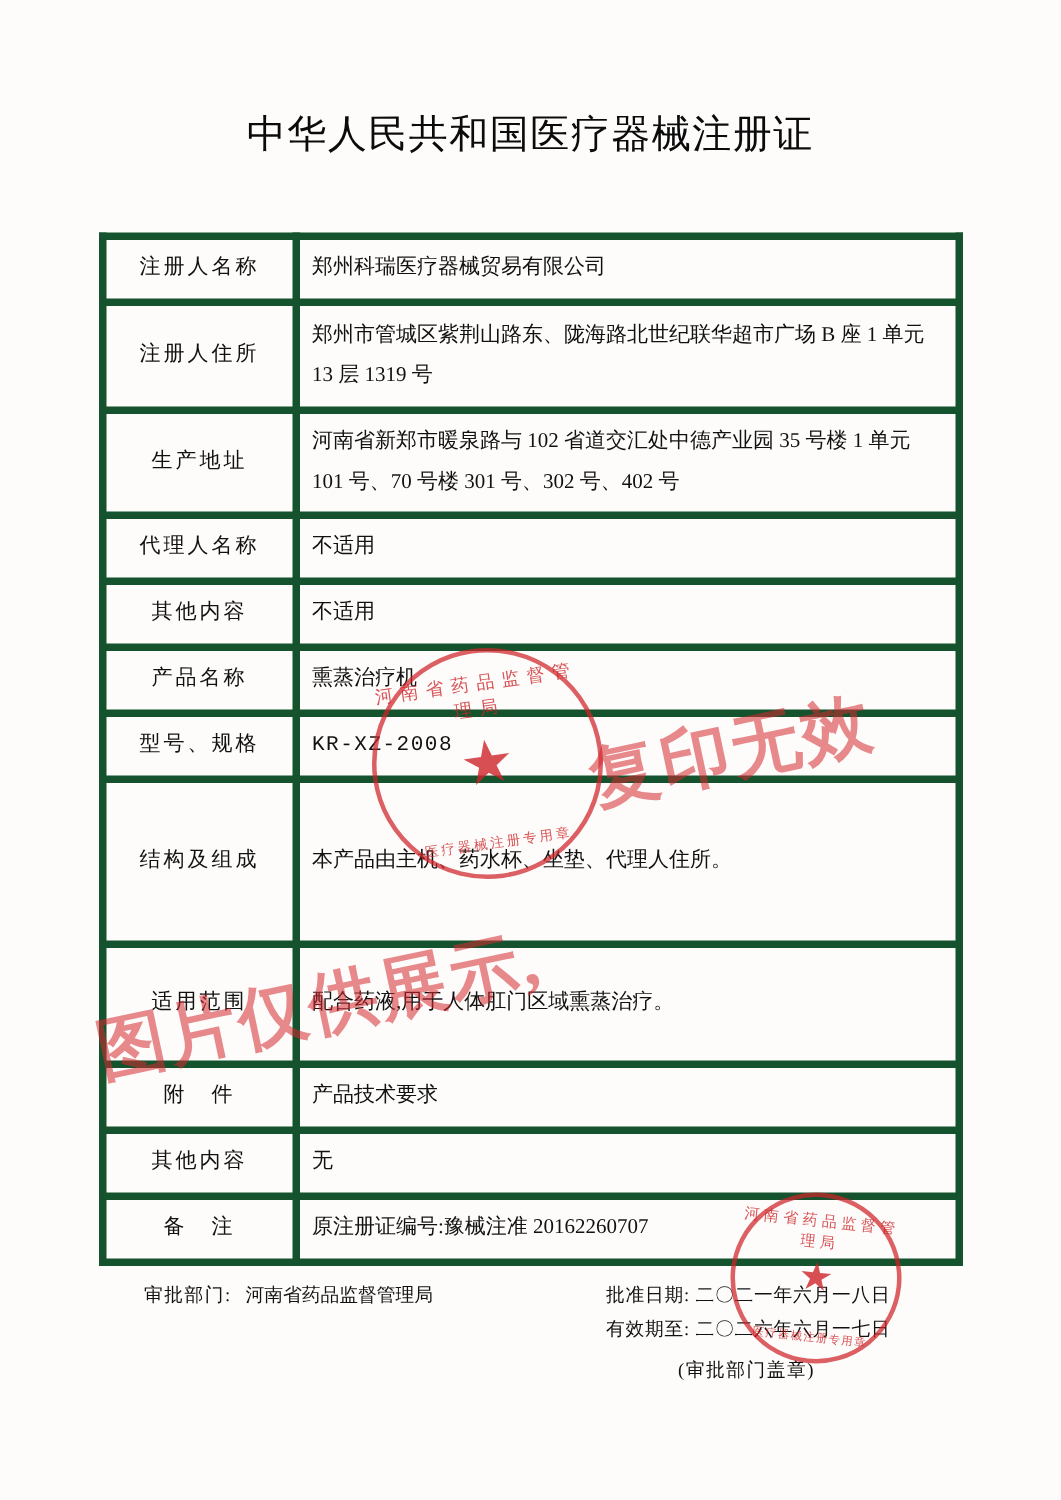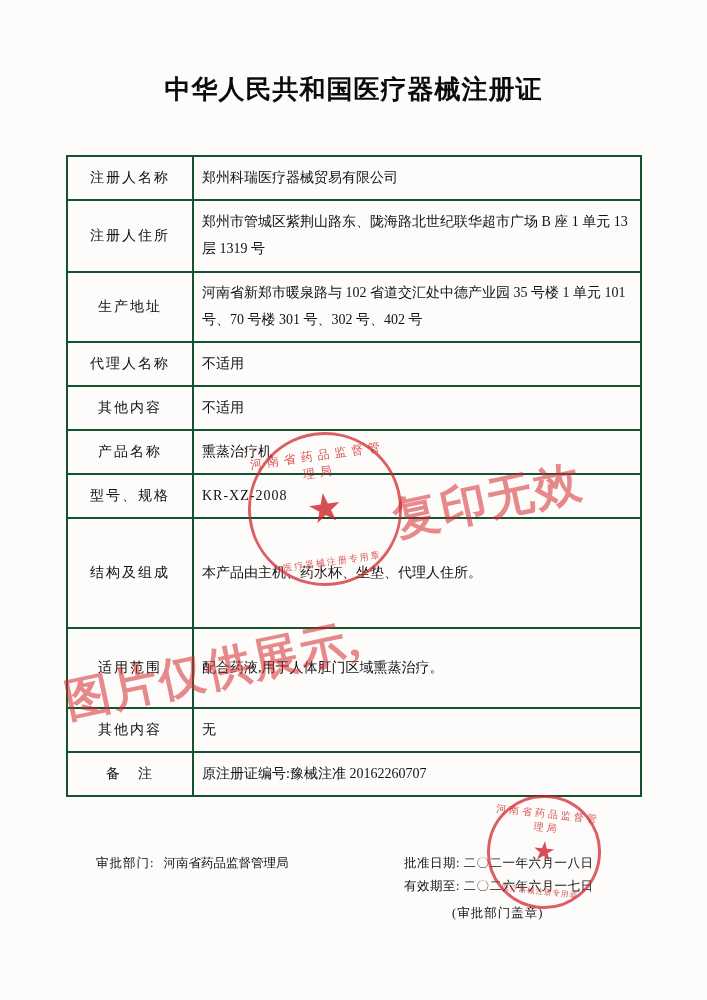--- a/index.html
+++ b/index.html
@@ -20,21 +20,21 @@
     inset: 0;
     background: #fdfcfa;
   }
   .doc-title {
     position: absolute;
     top: 72px;
     left: 0;
     width: 707px;
     text-align: center;
     font-size: 26px;
-    font-weight: bold;
+    font-weight: normal;
     letter-spacing: 1px;
     color: #0b0b0b;
   }
   .reg-no-line {
     position: absolute;
     top: 128px;
     left: 0;
     width: 707px;
     text-align: center;
     font-size: 14.5px;
@@ -45,26 +45,25 @@
 
   table.cert {
     position: absolute;
     top: 155px;
     left: 66px;
     width: 576px;
     border-collapse: collapse;
     table-layout: fixed;
   }
   table.cert td {
-    border: 2px solid #14532d;
+    border: 5px solid #14532d;
     vertical-align: middle;
     padding: 0 8px;
     font-size: 14px;
     line-height: 1.75;
-    font-family: Liberation Serif, serif;
   }
   td.lbl {
     width: 108px;
     text-align: center;
     letter-spacing: 2px;
     white-space: nowrap;
   }
   td.val {
     text-align: left;
     padding-left: 10px;
@@ -250,20 +249,24 @@
         <td class="lbl">型号、规格</td>
         <td class="val mono-code">KR-XZ-2008</td>
       </tr>
       <tr class="r-struct">
         <td class="lbl">结构及组成</td>
         <td class="val">本产品由主机、药水杯、坐垫、代理人住所。</td>
       </tr>
       <tr class="r-scope">
         <td class="lbl">适用范围</td>
         <td class="val">配合药液,用于人体肛门区域熏蒸治疗。</td>
+      </tr>
+      <tr class="r-h4">
+        <td class="lbl">附　件</td>
+        <td class="val">产品技术要求</td>
       </tr>
       <tr class="r-h4">
         <td class="lbl">其他内容</td>
         <td class="val">无</td>
       </tr>
       <tr class="r-h4">
         <td class="lbl">备　注</td>
         <td class="val">原注册证编号:豫械注准 20162260707</td>
       </tr>
     </tbody>

